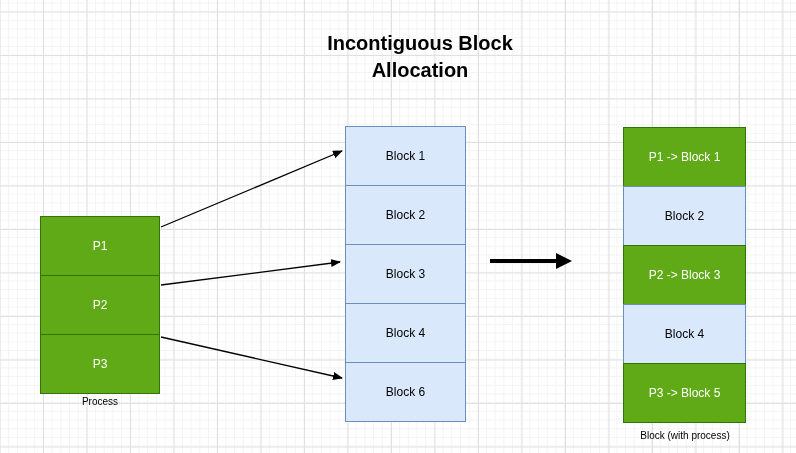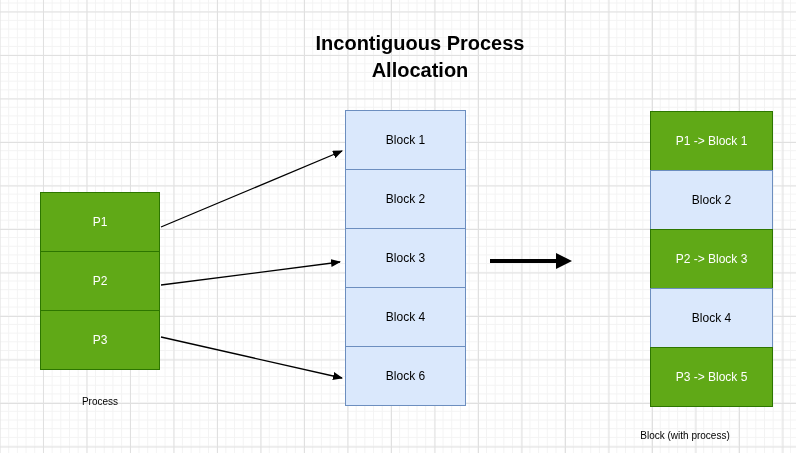--- a/index.html
+++ b/index.html
@@ -39,21 +39,21 @@
   .block {
     box-sizing: border-box;
     height: 60px;
     margin-top: -1px;
     display: flex;
     align-items: center;
     justify-content: center;
     font-size: 12px;
     text-align: center;
   }
-  .col .block:first-child { margin-top: 0; }
+  .col .block:first-child { margin-top: 16px; }
   .block.green {
     background: var(--process-fill, #60A917);
     border: 1px solid var(--process-stroke, #2D7600);
     color: var(--process-text, #ffffff);
   }
   .block.blue {
     background: var(--free-fill, #DAE8FC);
     border: 1px solid var(--free-stroke, #6C8EBF);
     color: var(--free-text, #000000);
   }
@@ -76,25 +76,25 @@
     stroke: var(--arrow-color, #000000);
     fill: none;
   }
 </style>
 </head>
 <body>
 
 <div id="canvas">
 
   <div class="title">
-    <div>Incontiguous Process</div>
+    <div>Incontiguous Block</div>
     <div>Allocation</div>
   </div>
 
-  <div class="col" style="left:40px; top:192px; width:120px;">
+  <div class="col" style="left:40px; top:200px; width:120px;">
     <div class="block green">
       <span>P1</span>
     </div>
     <div class="block green">
       <span>P2</span>
     </div>
     <div class="block green">
       <span>P3</span>
     </div>
   </div>
@@ -111,21 +111,21 @@
       <span>Block 3</span>
     </div>
     <div class="block blue">
       <span>Block 4</span>
     </div>
     <div class="block blue">
       <span>Block 6</span>
     </div>
   </div>
 
-  <div class="col" style="left:623px; top:111px; width:123px;padding-left:27px;">
+  <div class="col" style="left:596px; top:111px; width:123px;padding-left:27px;">
     <div class="block green">
       <span>P1 -&gt; Block 1</span>
     </div>
     <div class="block blue">
       <span>Block 2</span>
     </div>
     <div class="block green">
       <span>P2 -&gt; Block 3</span>
     </div>
     <div class="block blue">

